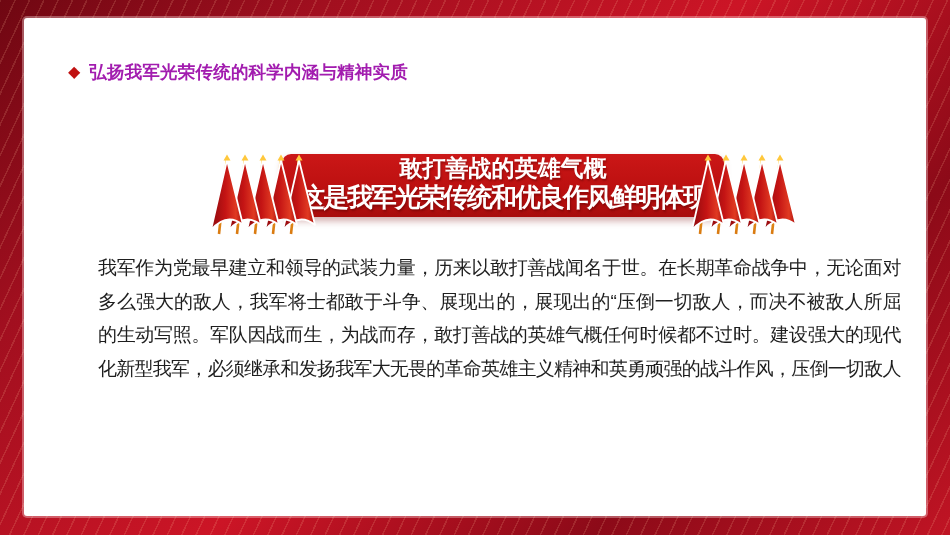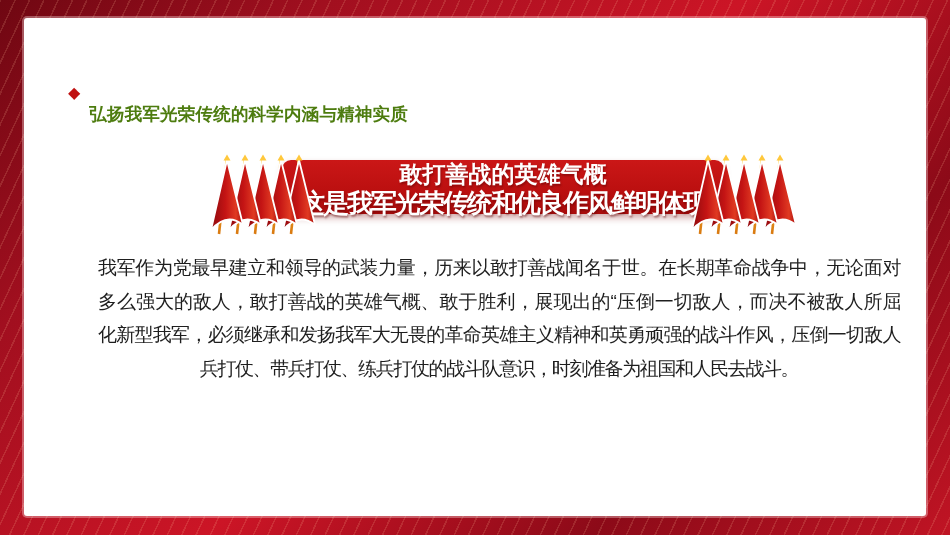--- a/index.html
+++ b/index.html
@@ -26,27 +26,27 @@
   }
   
   .section-header{
     position:absolute; left:44px; top:42px;
     display:flex; align-items:center; gap:9px;
   }
   .diamond{
     color:#c01111; font-size:16px; line-height:16px;
   }
   .section-title{
-    color:#4d7c0f; font-size:17.5px; font-weight:bold;
-    letter-spacing:0.2px; white-space:nowrap;margin-top:42px;
+    color:#a21caf; font-size:17.5px; font-weight:bold;
+    letter-spacing:0.2px; white-space:nowrap;
   }
   
   .title-banner{
-    position:absolute; left:258px; top:142px;
-    width:442px; height:54px;
+    position:absolute; left:258px; top:136px;
+    width:442px; height:63px;
     border-radius:9px;
     background:linear-gradient(180deg,#cb1717 0%,#bc1010 55%,#a80c0c 100%);
     box-shadow:0 4px 7px rgba(130,20,20,0.35);
     display:flex; flex-direction:column; align-items:center; justify-content:flex-start;
     z-index:1;
   }
   .banner-line1{
     color:#fff; font-weight:bold; font-size:23px; line-height:28px;
     white-space:nowrap; text-shadow:1px 2px 2px rgba(90,0,0,0.45);
   }
@@ -151,19 +151,19 @@
       <svg class="flag" viewBox="0 0 44 82">
           <use href="#flag-shape"></use>
         </svg>
       <svg class="flag" viewBox="0 0 44 82">
           <use href="#flag-shape"></use>
         </svg>
     </div>
 
     <div class="body-paragraph">
       <div class="body-line">我军作为党最早建立和领导的武装力量，历来以敢打善战闻名于世。在长期革命战争中，无论面对</div>
-      <div class="body-line">多么强大的敌人，敢打善战的英雄气概、敢于胜利，展现出的“压倒一切敌人，而决不被敌人所屈</div>
+      <div class="body-line">多么强大的敌人，我军将士都敢于斗争、展现出的，展现出的“压倒一切敌人，而决不被敌人所屈</div>
+      <div class="body-line">的生动写照。军队因战而生，为战而存，敢打善战的英雄气概任何时候都不过时。建设强大的现代</div>
       <div class="body-line">化新型我军，必须继承和发扬我军大无畏的革命英雄主义精神和英勇顽强的战斗作风，压倒一切敌人</div>
-      <div class="body-line center">兵打仗、带兵打仗、练兵打仗的战斗队意识，时刻准备为祖国和人民去战斗。</div>
     </div>
 
   </div>
 </div>
 
 </body></html>

